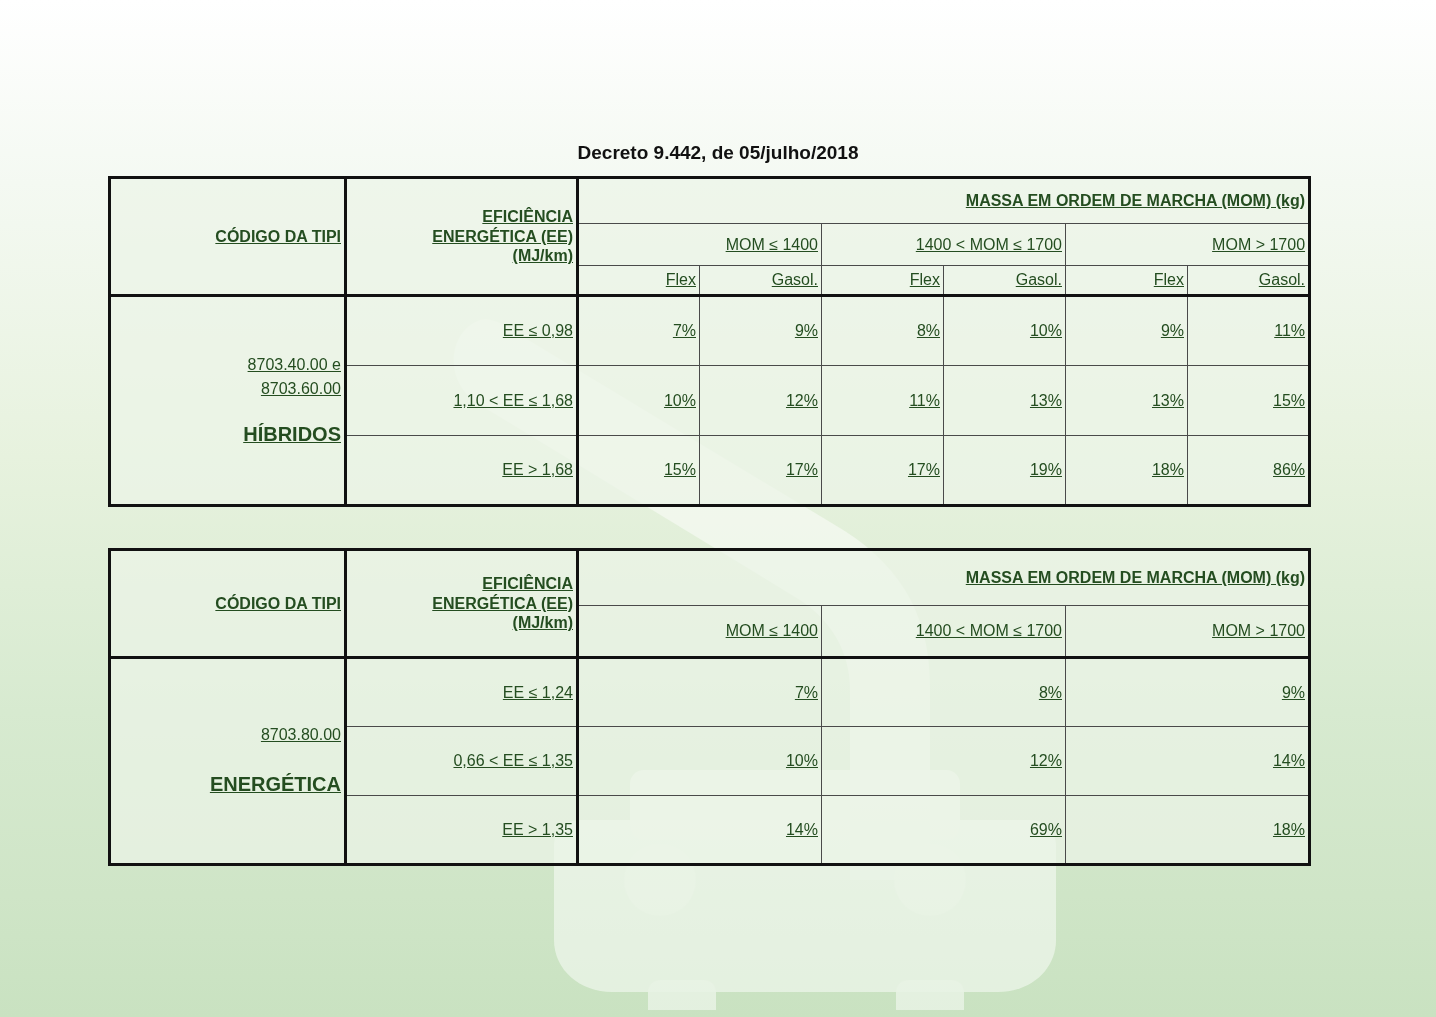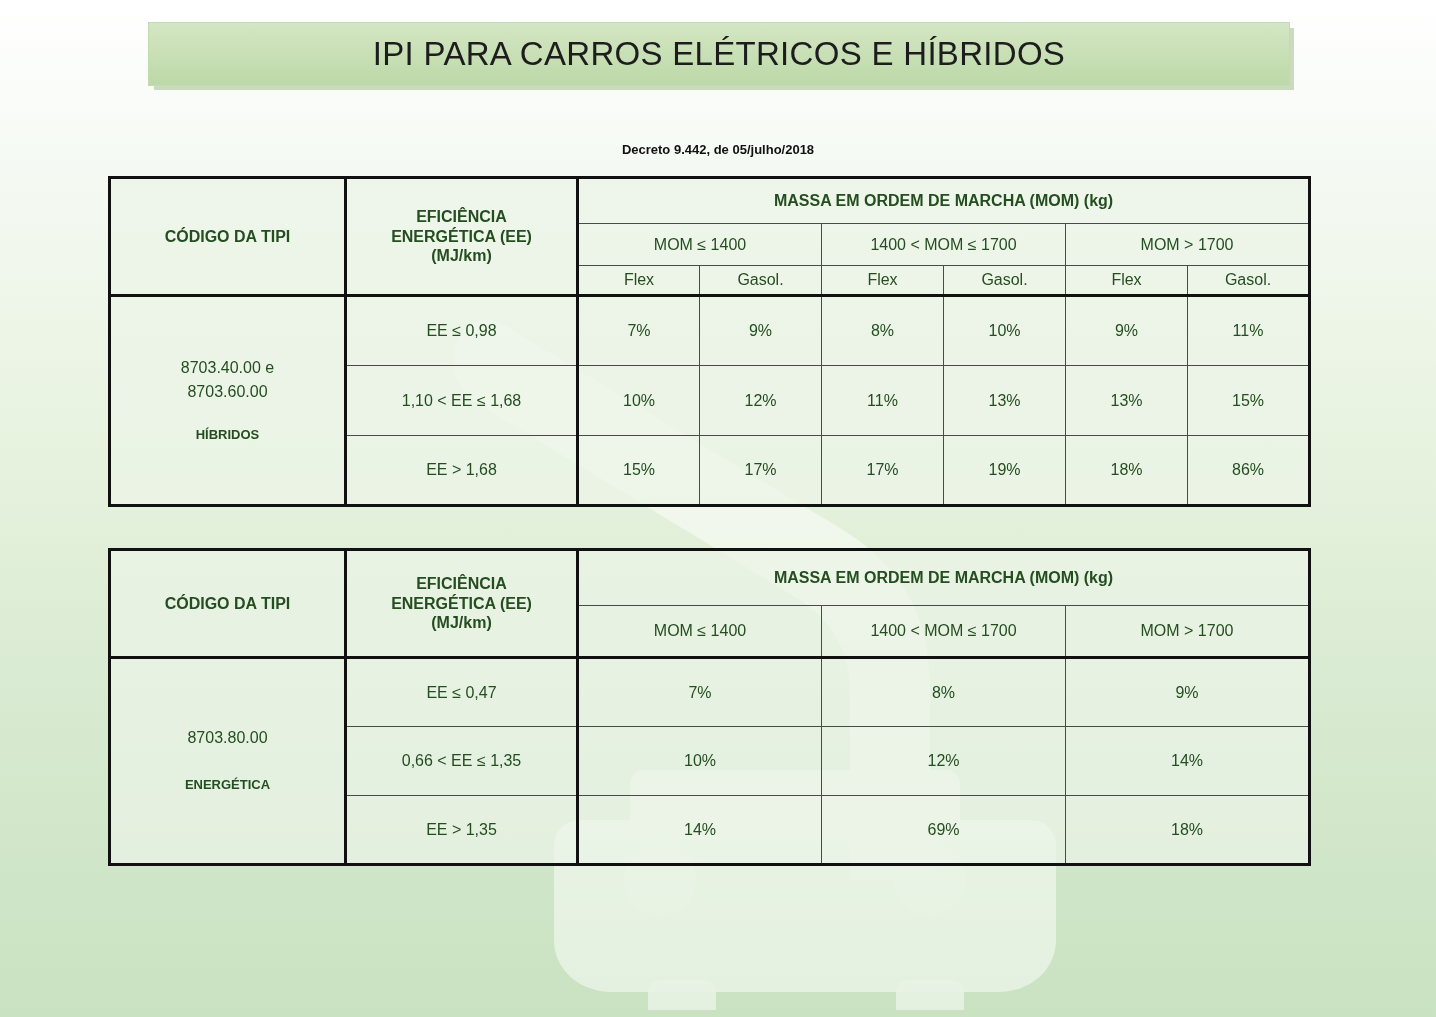--- a/index.html
+++ b/index.html
@@ -67,39 +67,40 @@
     letter-spacing: 0.3px;
     font-weight: 400;
   }
 
   .subtitle {
     position: absolute;
     left: 0;
     top: 142px;
     width: 1436px;
     text-align: center;
-    font-size: 13px;
+    font-size: 19px;
     font-weight: bold;
     color: #111111;
   }
 
   table.ipi {
     position: absolute;
     border-collapse: collapse;
     table-layout: fixed;
     background: transparent;
   }
   table.ipi td, table.ipi th {
     border: 1px solid #4a4a4a;
     color: #244d20;
     font-size: 16px;
-    text-align: center;
+    text-align: right;
     vertical-align: middle;
     padding: 4px 3px;
     background: rgba(236, 244, 231, 0.72);
+    text-decoration: underline;
   }
   .outer-thick {
     border: 3px solid #111111 !important;
   }
   .thick-r { border-right: 3px solid #111111 !important; }
   .thick-t { border-top: 3px solid #111111 !important; }
 
   .cell-head-code {
     font-weight: bold;
     font-size: 17px;
@@ -115,21 +116,21 @@
   }
   .cell-sub {
     font-weight: normal;
     font-size: 16px;
   }
   .cell-code {
     font-size: 16px;
     line-height: 1.5;
   }
   .cell-code b {
-    font-size: 13px;
+    font-size: 20px;
   }
   .val { font-size: 16px; }
 
   
   #table1 {
     left: 108px;
     top: 176px;
     width: 1200px;
   }
   #table1 .r-head1 { height: 46px; }
@@ -157,26 +158,20 @@
       <path d="M150 140 C 120 150, 110 200, 150 225 L 470 420 C 500 440, 520 470, 520 510 L 520 700 L 600 700 L 600 505 C 600 430, 565 380, 505 345 L 190 155 C 175 145, 162 137, 150 140 Z" opacity="0.85"></path>
       <rect x="300" y="590" width="330" height="70" rx="14" opacity="0.9"></rect>
       <path d="M250 640 L 700 640 C 715 640, 726 651, 726 666 L 726 760 C 726 790, 700 812, 668 812 L 282 812 C 250 812, 224 790, 224 760 L 224 666 C 224 651, 235 640, 250 640 Z" opacity="0.9"></path>
       <rect x="318" y="800" width="68" height="110" rx="12" opacity="0.9"></rect>
       <rect x="566" y="800" width="68" height="110" rx="12" opacity="0.9"></rect>
       <circle cx="330" cy="700" r="36" opacity="0.55"></circle>
       <circle cx="600" cy="700" r="36" opacity="0.55"></circle>
     </g>
   </svg>
 
-  <div class="title-wrap">
-    <div class="title-shadow"></div>
-    <div class="title-bar">
-      <span class="title-text">IPI PARA CARROS ELÉTRICOS E HÍBRIDOS</span>
-    </div>
-  </div>
 
   <div class="subtitle">Decreto 9.442, de 05/julho/2018</div>
 
   <table class="ipi outer-thick" id="table1">
     <colgroup>
       <col style="width:236px">
       <col style="width:232px">
       <col style="width:122px">
       <col style="width:122px">
       <col style="width:122px">
@@ -267,21 +262,21 @@
         <td class="cell-sub">1400 &lt; MOM ≤ 1700</td>
         <td class="cell-sub">MOM &gt; 1700</td>
       </tr>
 
       <tr class="r-data">
         <td class="cell-code thick-r thick-t" rowspan="3">
           <div>8703.80.00</div>
           <div style="height:22px"></div>
           <b>ENERGÉTICA</b>
         </td>
-        <td class="val thick-r thick-t">EE ≤ 0,47</td>
+        <td class="val thick-r thick-t">EE ≤ 1,24</td>
         <td class="val thick-t">7%</td>
         <td class="val thick-t">8%</td>
         <td class="val thick-t">9%</td>
       </tr>
       <tr class="r-data">
         <td class="val thick-r">0,66 &lt; EE ≤ 1,35</td>
         <td class="val">10%</td>
         <td class="val">12%</td>
         <td class="val">14%</td>
       </tr>

